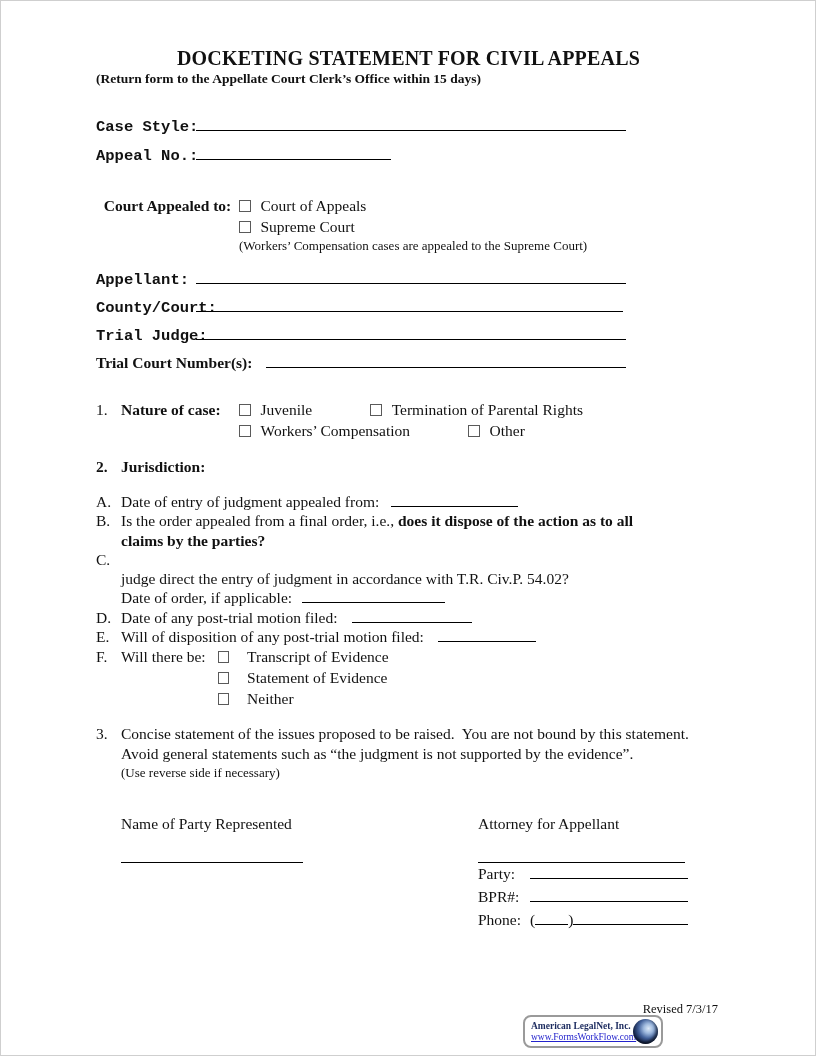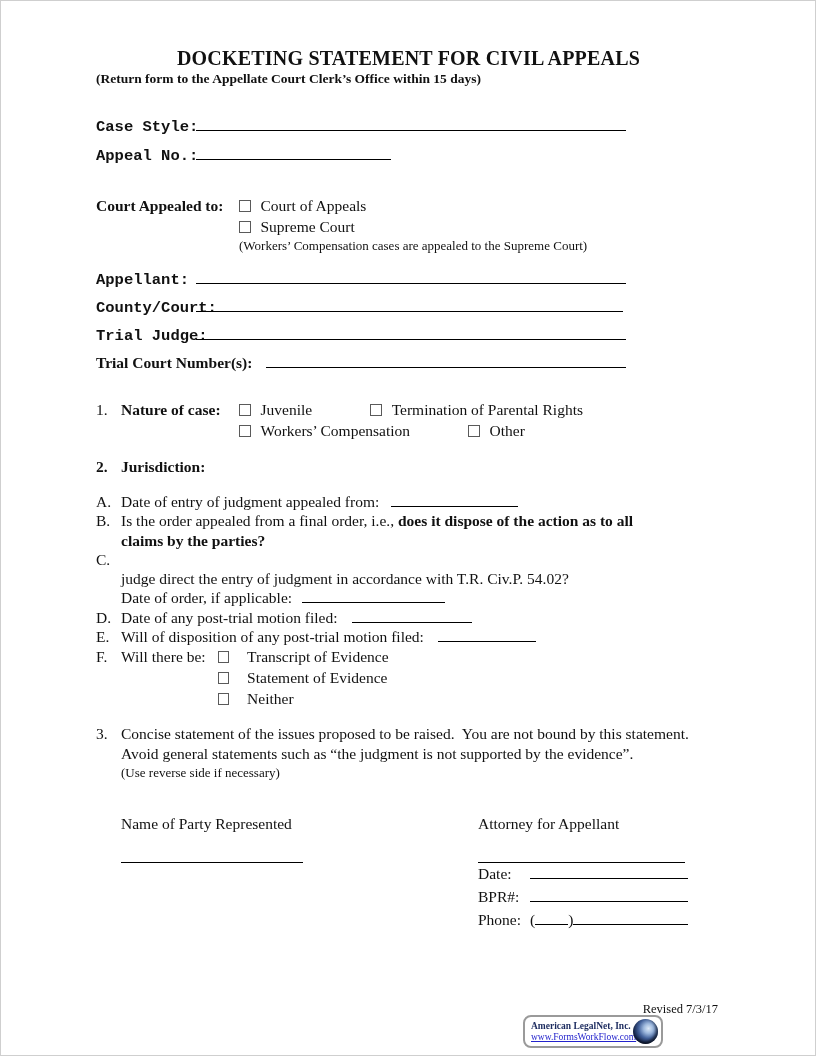--- a/index.html
+++ b/index.html
@@ -20,21 +20,21 @@
     font-size:20px; font-weight:bold; line-height:22px;
     letter-spacing:.2px;
   }
   .subtitle {
     font-weight:bold;
     font-size:13.5px; line-height:16px; margin-top:2px;
   }
   .row { display:flex; align-items:baseline; }
   .lbl { font-weight:bold; white-space:nowrap; }
   .lbl-w100 { width:100px; flex-shrink:0;font-family:Liberation Mono, monospace; }
-  .lbl-w143 { width:143px; flex-shrink:0; }
+  .lbl-w143 { width:143px; flex-shrink:0;text-align:center; }
   .lbl-w170 { width:170px; flex-shrink:0; }
   .uline { display:inline-block; border-bottom:1.5px solid #000; height:14px; vertical-align:baseline; }
   .w430 { width:430px; } .w195 { width:195px; } .w427 { width:427px; } .w360 { width:360px; }
   .case-row { margin-top:29px; }
   .appeal-row { margin-top:9px; }
   .court-block { margin-top:30px; }
   .opt-row { display:flex; align-items:baseline; line-height:21px; }
   .cb {
     display:inline-block; width:9.5px; height:9.5px;
     border:1px solid #5a5a5a; margin-right:10px; flex-shrink:0;
@@ -235,21 +235,21 @@
 
   <div class="sig">
     <div class="sig-left">
       <div>Name of Party Represented</div>
       <span class="sig-line-l"></span>
     </div>
     <div class="sig-right">
       <div>Attorney for Appellant</div>
       <span class="sig-line-r"></span>
       <div class="sig-row">
-        <span class="sig-lbl">Date:</span>
+        <span class="sig-lbl">Party:</span>
         <span class="sig-fill"></span>
       </div>
       <div class="sig-row">
         <span class="sig-lbl">BPR#:</span>
         <span class="sig-fill"></span>
       </div>
       <div class="sig-row">
         <span class="sig-lbl">Phone:</span>
         <span>(</span>
           <span class="ph-short"></span>

